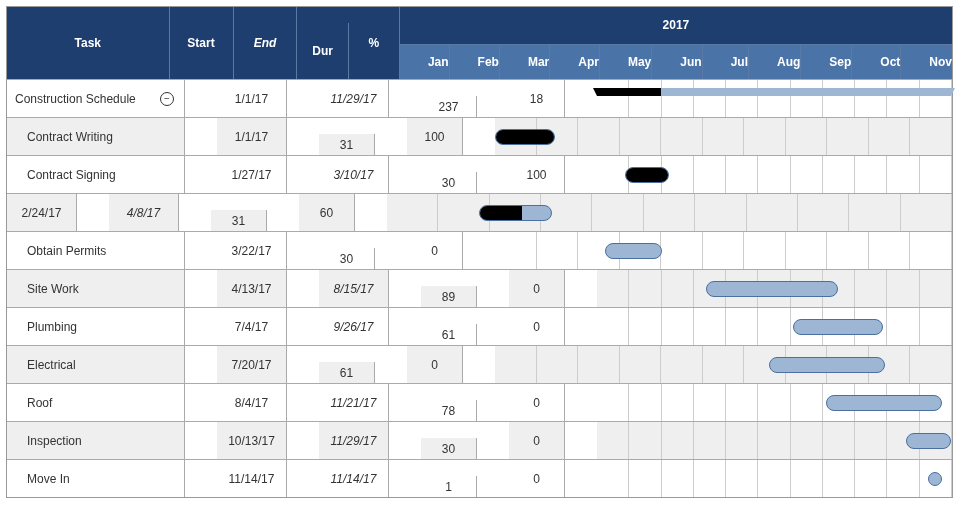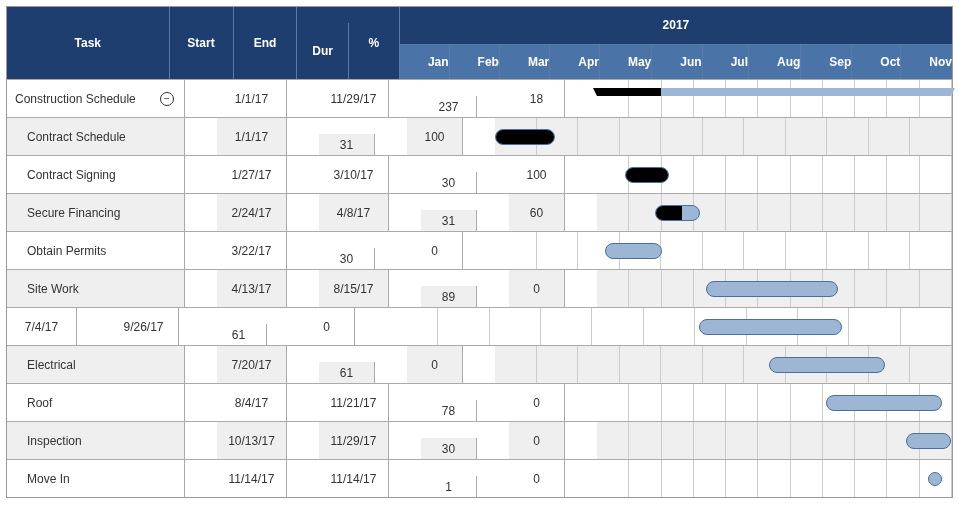--- a/index.html
+++ b/index.html
@@ -22,21 +22,21 @@
     background: #1d3e6e;
     color: #fff;
     font-weight: bold;
   }
   .hdr .col-task, .hdr .col-start, .hdr .col-end, .hdr .col-dur, .hdr .col-pct {
     display: flex; align-items: center; justify-content: center;
     border-right: 1px solid #5a7aa5;
   }
   .col-task { width: 178px; }
   .col-start { width: 70px; }
-  .col-end { width: 70px; }
+  .col-end { width: 70px; font-style: italic; }
   .col-dur  { width: 56px; margin-top: 16px; }
   .col-pct  { width: 56px; }
   .hdr .chart-hdr {
     flex: 1;
     display: flex; flex-direction: column;
   }
   .hdr .year-row {
     height: 40px; display:flex; align-items:center; justify-content:center;
     border-bottom: 1px solid #5a7aa5;
   }
@@ -182,21 +182,21 @@
           <div class="mcol"></div>
           <div class="mcol"></div>
           <div class="bar-wrap">
             <div class="summary-bar" style="left: 0%; width: 99.6997%;">
               <div class="prog" style="width: 18%;"></div>
             </div>
           </div>
         </div>
       </div>
       <div class="row child">
-        <div class="cell col-task">Contract Schedule</div>
+        <div class="cell col-task">Contract Writing</div>
         <div class="cell col-start">1/1/17</div>
         <div class="cell col-dur">31</div>
         <div class="cell col-pct">100</div>
         <div class="chart-cell">
           <div class="mcol"></div>
           <div class="mcol"></div>
           <div class="mcol"></div>
           <div class="mcol"></div>
           <div class="mcol"></div>
           <div class="mcol"></div>
@@ -231,21 +231,20 @@
           <div class="mcol"></div>
           <div class="mcol"></div>
           <div class="bar-wrap">
             <div class="bar" style="left: 7.80781%; width: 12.6126%;">
               <div class="prog full" style="width: 100%;"></div>
             </div>
           </div>
         </div>
       </div>
       <div class="row child">
-        <div class="cell col-task">Secure Financing</div>
         <div class="cell col-start">2/24/17</div>
         <div class="cell col-end">4/8/17</div>
         <div class="cell col-dur">31</div>
         <div class="cell col-pct">60</div>
         <div class="chart-cell">
           <div class="mcol"></div>
           <div class="mcol"></div>
           <div class="mcol"></div>
           <div class="mcol"></div>
           <div class="mcol"></div>
@@ -301,20 +300,21 @@
           <div class="mcol"></div>
           <div class="mcol"></div>
           <div class="mcol"></div>
           <div class="mcol"></div>
           <div class="bar-wrap">
             <div class="bar" style="left: 30.6306%; width: 37.2372%;"></div>
           </div>
         </div>
       </div>
       <div class="row child">
+        <div class="cell col-task">Plumbing</div>
         <div class="cell col-start">7/4/17</div>
         <div class="cell col-end">9/26/17</div>
         <div class="cell col-dur">61</div>
         <div class="cell col-pct">0</div>
         <div class="chart-cell">
           <div class="mcol"></div>
           <div class="mcol"></div>
           <div class="mcol"></div>
           <div class="mcol"></div>
           <div class="mcol"></div>

